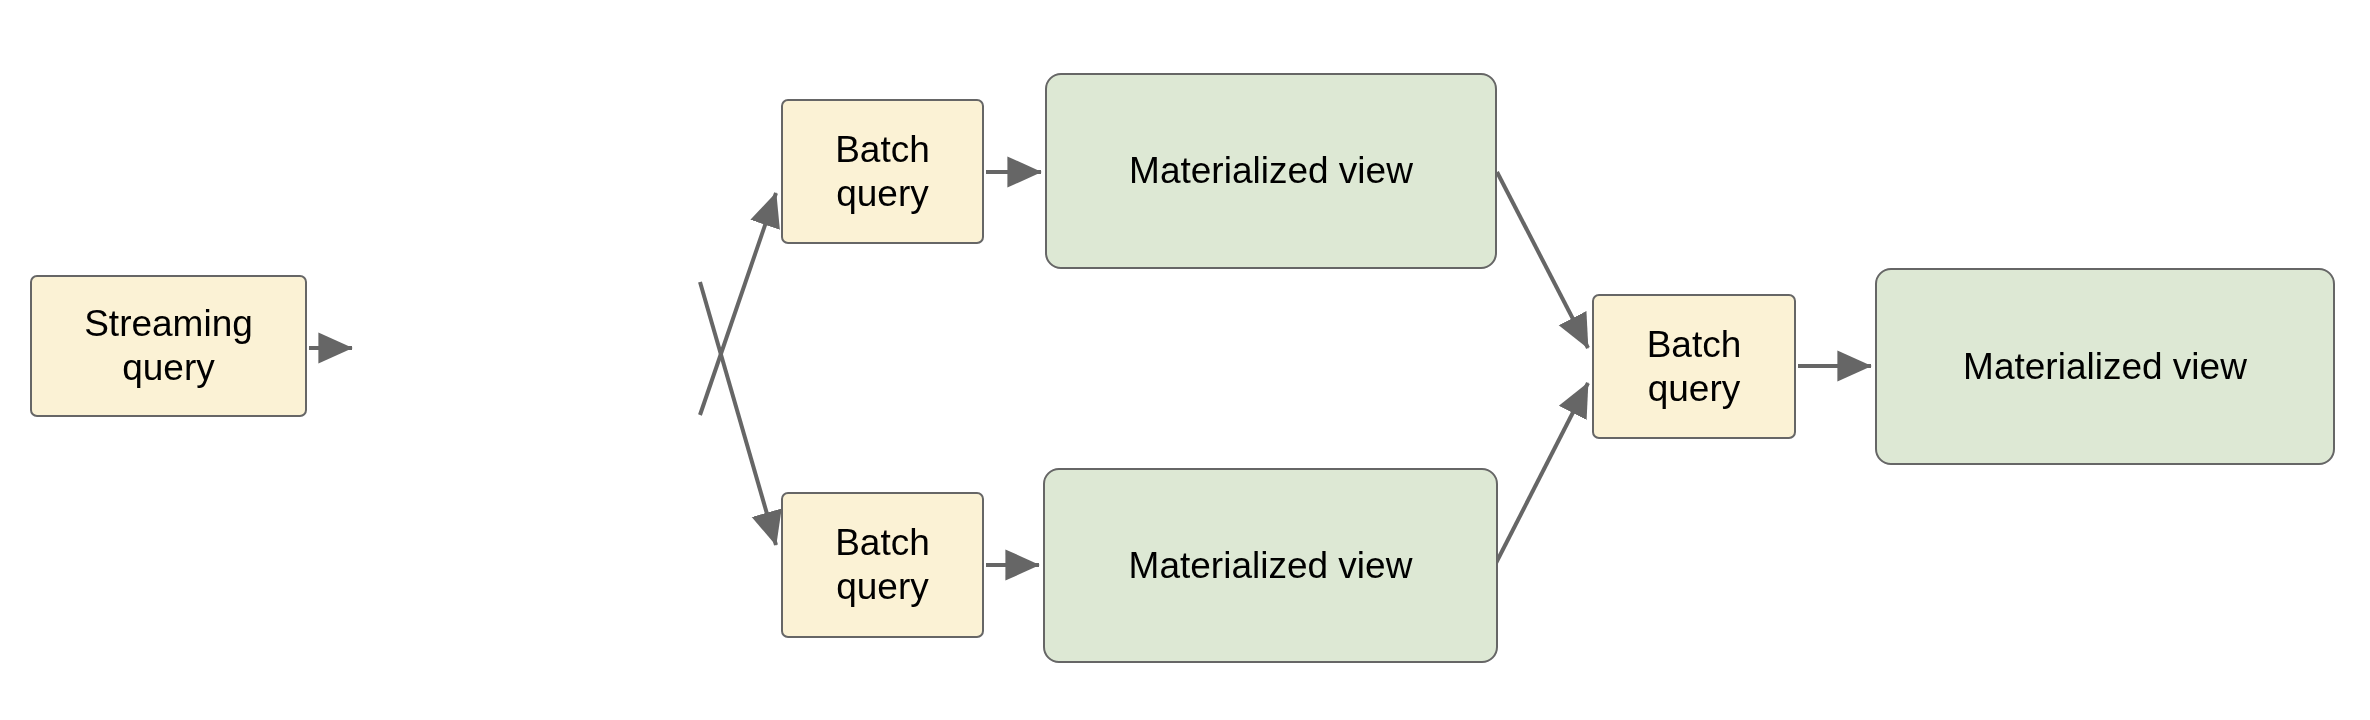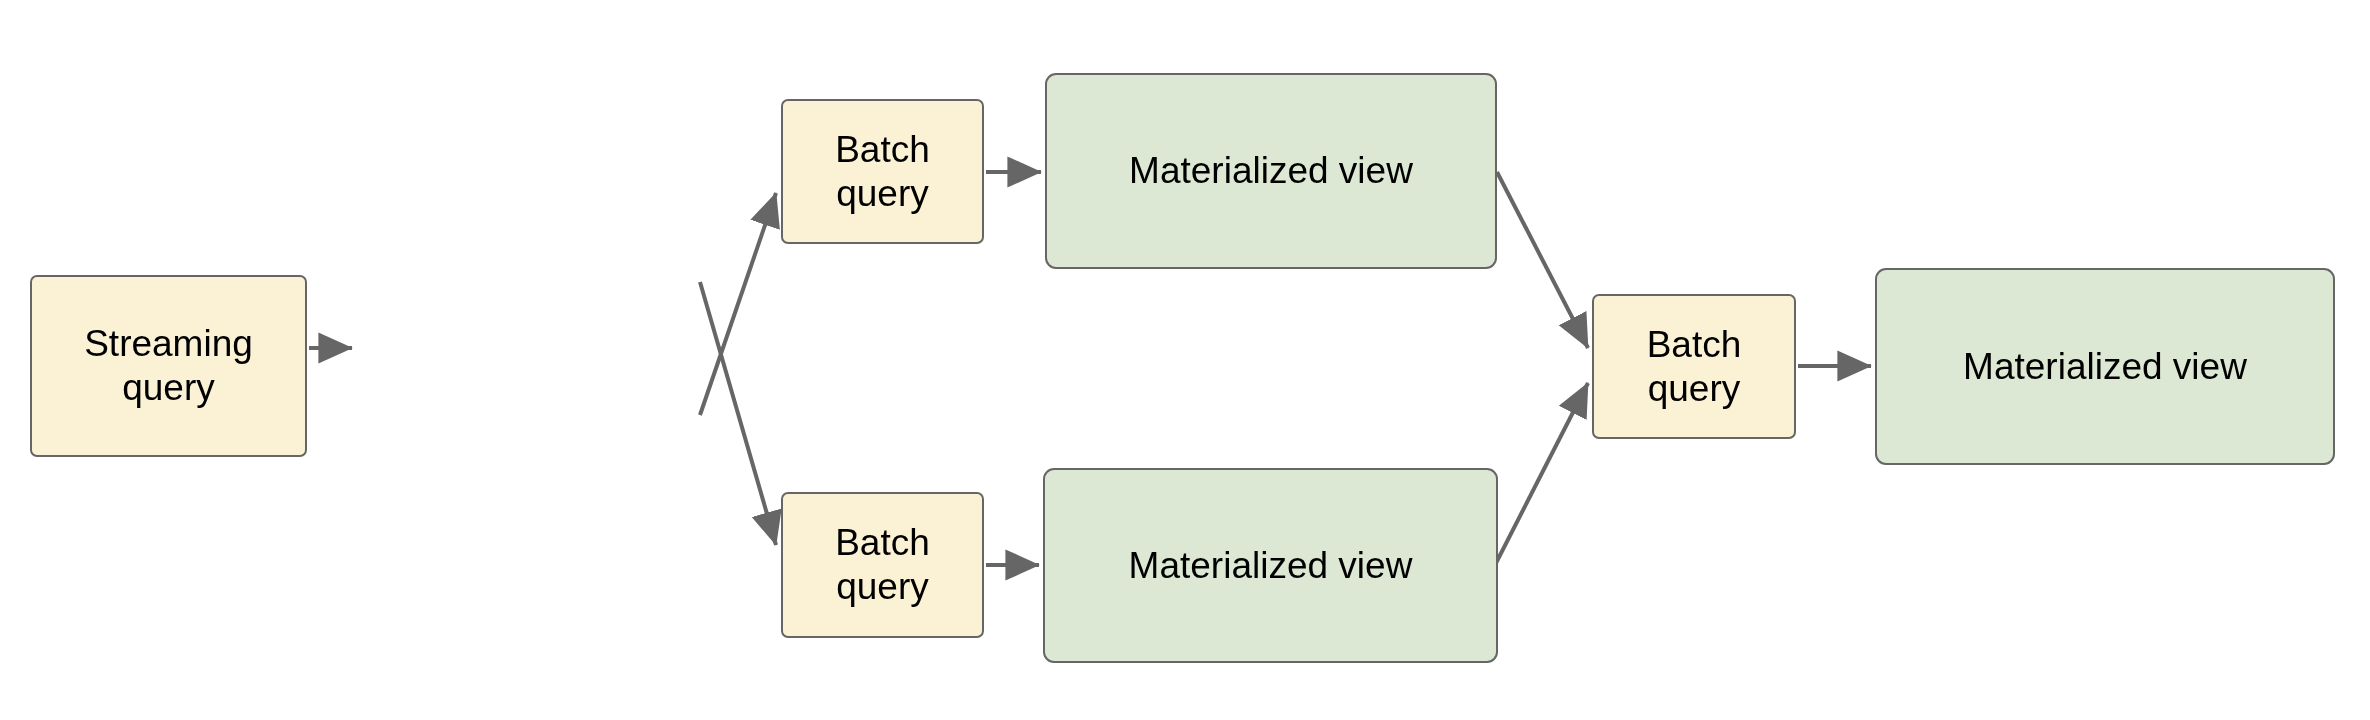--- a/index.html
+++ b/index.html
@@ -39,21 +39,21 @@
     line-height: 1.18;
     white-space: pre-line;
   }
   .node.process {
     background: #fbf2d5;
     border-radius: 7px;
     font-size: 37px;
   }
   .node.store {
     background: #dde8d4;
-    border-radius: 11px;
+    border-radius: 16px;
     font-size: 37px;
   }
   .node-label {
     display: block;
     white-space: pre-line;
   }
 </style>
 </head>
 <body>
 
@@ -92,21 +92,21 @@
 
     <g>
       <line x1="1495" y1="565" x2="1588" y2="383" stroke="#666666" stroke-width="4" marker-end="url(#arrowhead)"></line>
     </g>
 
     <g>
       <line x1="1798" y1="366" x2="1871" y2="366" stroke="#666666" stroke-width="4" marker-end="url(#arrowhead)"></line>
     </g>
   </svg>
 
-  <div class="node process" style="left:30px; top:275px; width:277px; height:182px;">
+  <div class="node process" style="left:30px; top:275px; width:277px; height:142px;">
     <span class="node-label">Streaming
 query</span>
   </div>
 
 
   <div class="node process" style="left:781px; top:99px; width:203px; height:145px;">
     <span class="node-label">Batch
 query</span>
   </div>
 

